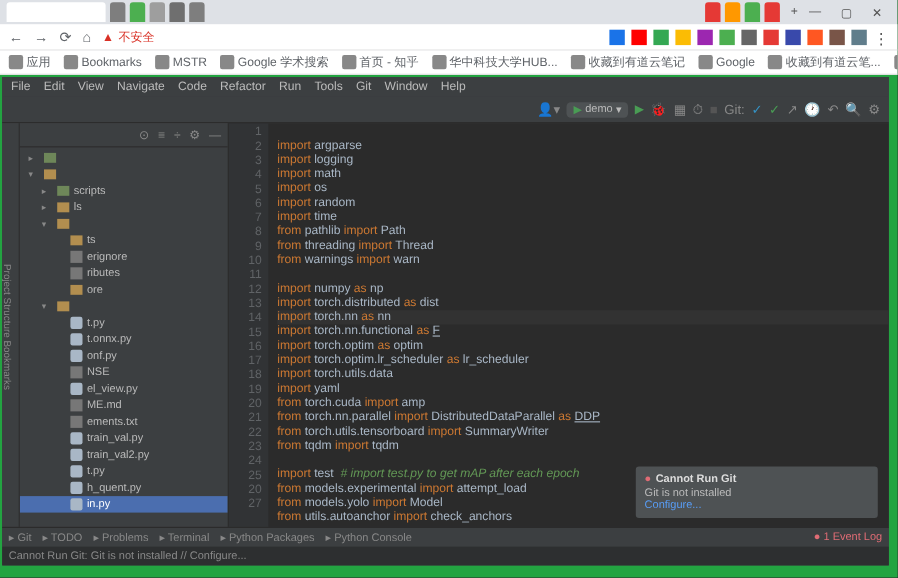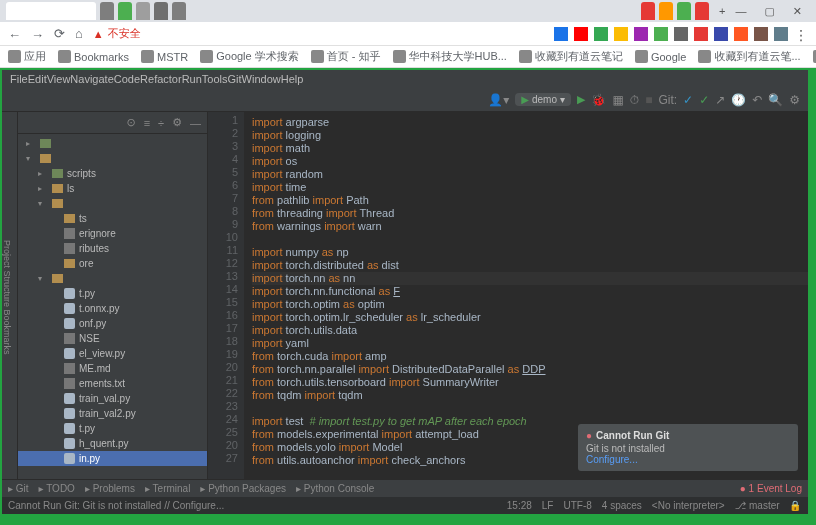--- a/index.html
+++ b/index.html
@@ -19,21 +19,21 @@
 .warn { color: #d93025; }
 .ext-icons { margin-left: auto; display: flex; gap: 6px; }
 .ext-icons span { width: 14px; height: 14px; display: inline-block; }
 
 .bookmark-bar { height: 22px; background: #fff; display: flex; align-items: center; padding: 0 8px; gap: 12px; font-size: 11px; color: #5f6368; border-bottom: 1px solid #ddd; }
 .bookmark-bar .bk { display: flex; align-items: center; gap: 3px; white-space: nowrap; }
 .bk-icon { width: 13px; height: 13px; background: #888; border-radius: 2px; }
 
 
 .ide { background: #3c3f41; color: #bbb; display: flex; flex-direction: column; height: 444px; margin: 2px 8px 2px 2px; }
-.ide-menu { height: 18px; display: flex; align-items: center; padding: 0 8px; font-size: 11px; color: #bbb; background: #3c3f41; }
+.ide-menu { height: 18px; display: flex; align-items: center; padding: 0 8px; gap: 12px; font-size: 11px; color: #bbb; background: #3c3f41; }
 .ide-toolbar { height: 24px; display: flex; align-items: center; padding: 0 8px; background: #3c3f41; border-bottom: 1px solid #2b2b2b; }
 .ide-toolbar .right { margin-left: auto; display: flex; align-items: center; gap: 6px; }
 .run-btn { color: #499c54; }
 .tb-ico { color: #888; font-size: 12px; }
 .config-pill { background: #4e5254; padding: 1px 6px; border-radius: 4px; display: flex; align-items: center; gap: 3px; font-size: 10px; }
 
 .ide-body { flex: 1; display: flex; min-height: 0; }
 
 .left-gutter { width: 16px; background: #3c3f41; border-right: 1px solid #2b2b2b; writing-mode: vertical-lr; font-size: 9px; color: #888; text-align: center; padding-top: 4px; }
 
@@ -50,21 +50,21 @@
 .py-ico { width: 11px; height: 11px; background: #a9b7c6; border-radius: 2px; }
 .file-ico { width: 11px; height: 11px; background: #777; }
 .arrow { color: #888; font-size: 8px; width: 10px; }
 
 .editor-area { flex: 1; display: flex; flex-direction: column; background: #2b2b2b; min-width: 0; position: relative; }
 .editor-tabs { height: 22px; background: #3c3f41; display: flex; align-items: center; border-bottom: 1px solid #2b2b2b; }
 .editor-tab { height: 100%; padding: 0 8px; display: flex; align-items: center; gap: 4px; background: #515658; font-size: 10px; color: #bbb; border-right: 1px solid #2b2b2b; }
 
 .code-body { flex: 1; display: flex; font-family: "Consolas", monospace; font-size: 11px; line-height: 13px; overflow: hidden; }
 .line-nums { width: 36px; text-align: right; color: #606366; padding: 2px 6px 2px 0; background: #313335; }
-.code { flex: 1; padding: 4px 0 2px 8px; color: #a9b7c6; white-space: pre; }
+.code { flex: 1; padding: 14px 0 2px 8px; color: #a9b7c6; white-space: pre; }
 
 .kw { color: #cc7832; }
 .name { color: #a9b7c6; }
 .cmt { color: #629755; font-style: italic; }
 .underline { text-decoration: underline; }
 
 .caret-line { background: #323232; }
 
 .popup { position: absolute; right: 10px; bottom: 8px; width: 220px; background: #4e5254; color: #bbb; padding: 6px 8px; font-size: 10px; border-radius: 3px; }
 .popup .title { font-weight: bold; color: #ddd; margin-bottom: 2px; display: flex; align-items: center; gap: 4px; }
@@ -407,23 +407,14 @@
       <span>▸ Terminal</span>
       <span>▸ Python Packages</span>
       <span>▸ Python Console</span>
       <div class="right">
         <span style="color:#e06c75">● 1 Event Log</span>
       </div>
     </div>
 
   <div class="ide-status">
     <span>Cannot Run Git: Git is not installed // Configure...</span>
-    <div class="right">
-      <span>15:28</span>
-      <span>LF</span>
-      <span>UTF-8</span>
-      <span>4 spaces</span>
-      <span>&lt;No interpreter&gt;</span>
-      <span class="branch">⎇ <span>master</span></span>
-      <span>🔒</span>
-    </div>
   </div>
 </div>
 
 </body></html>

